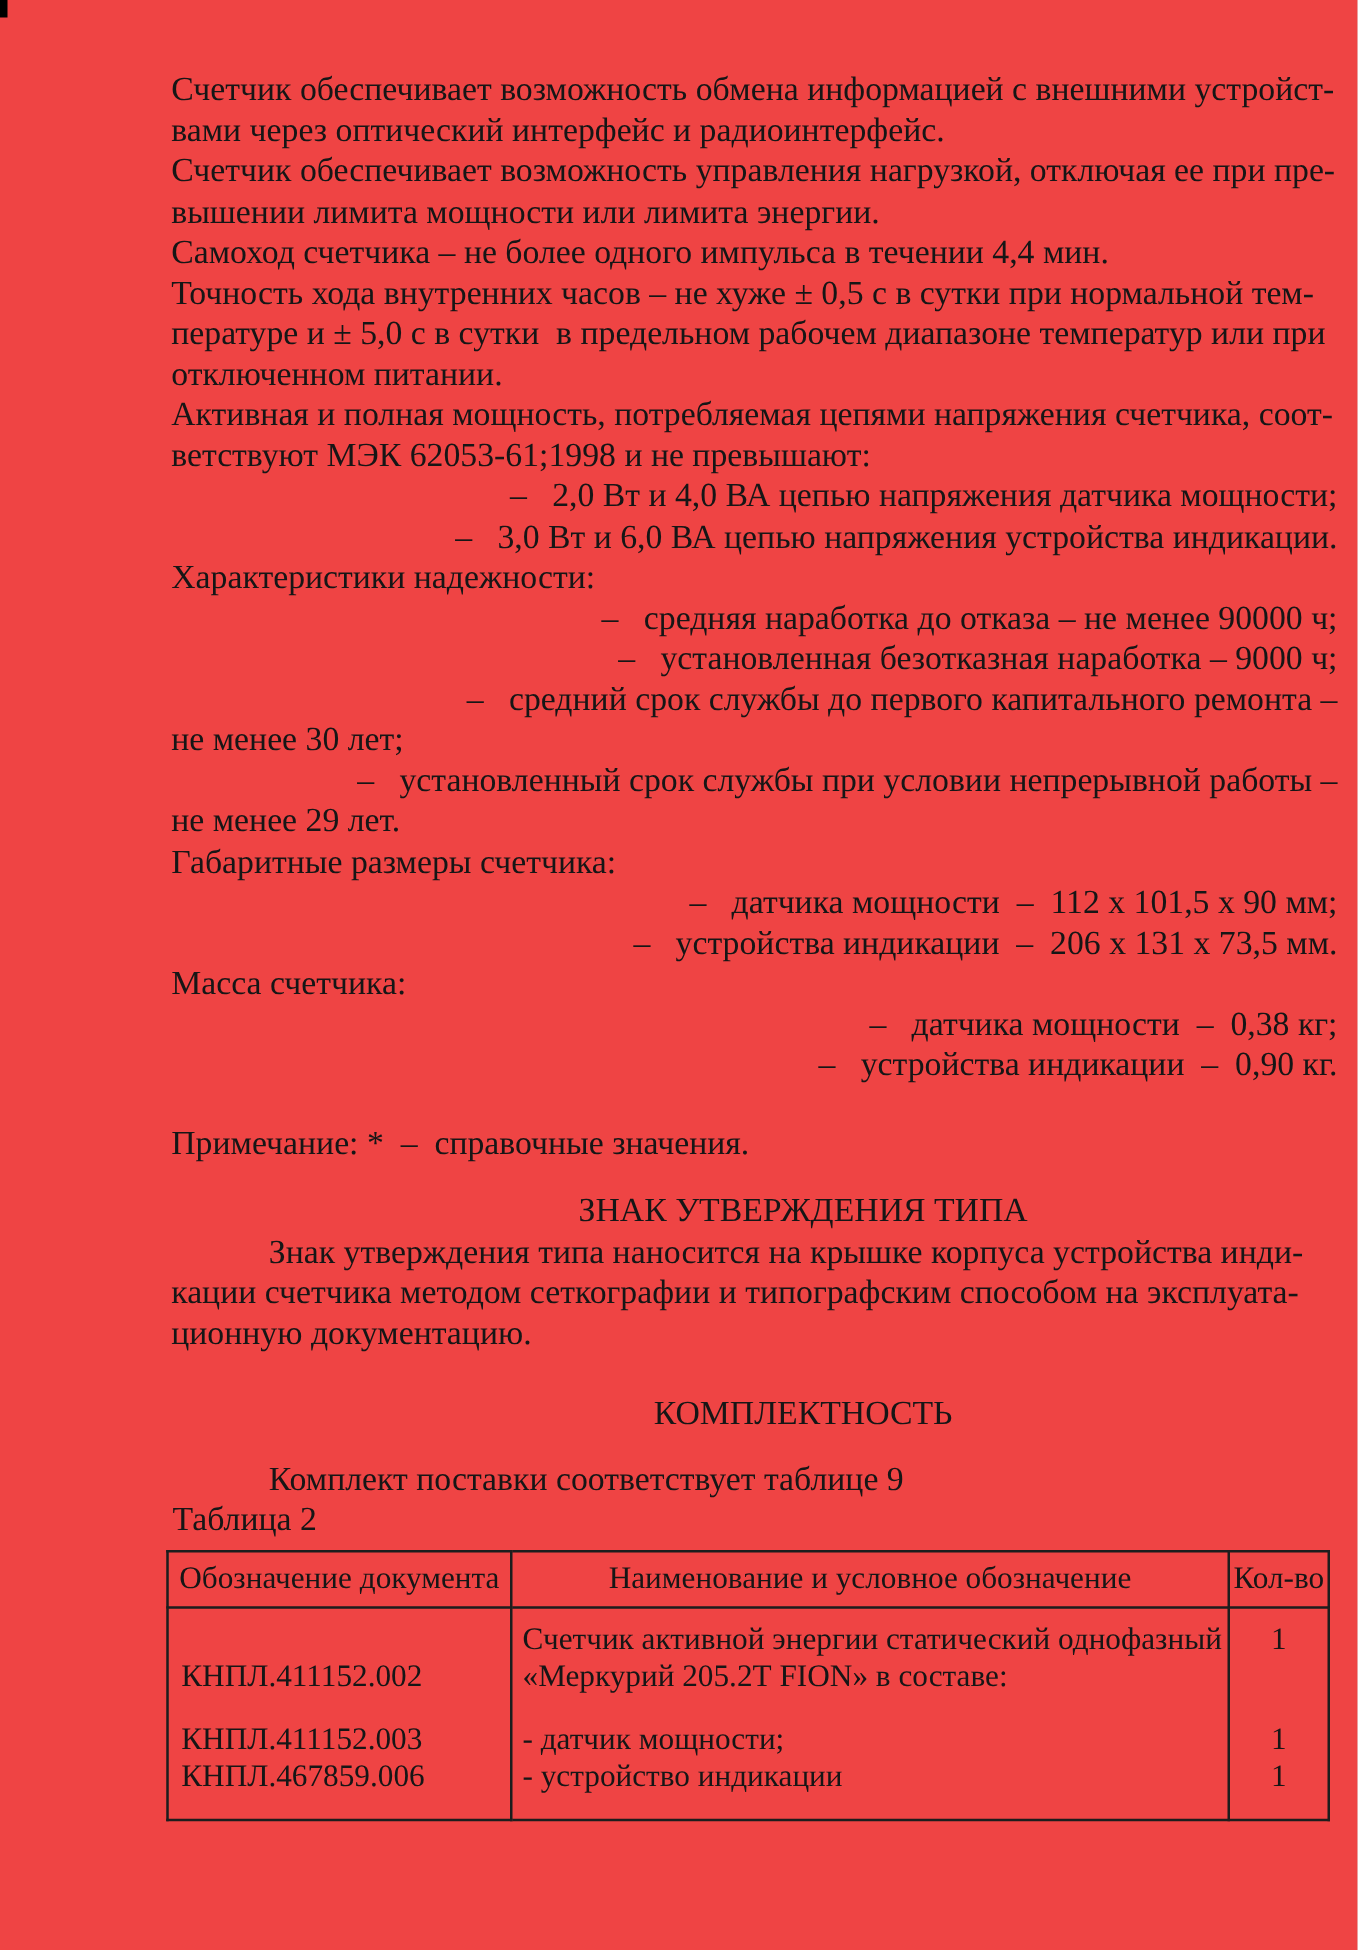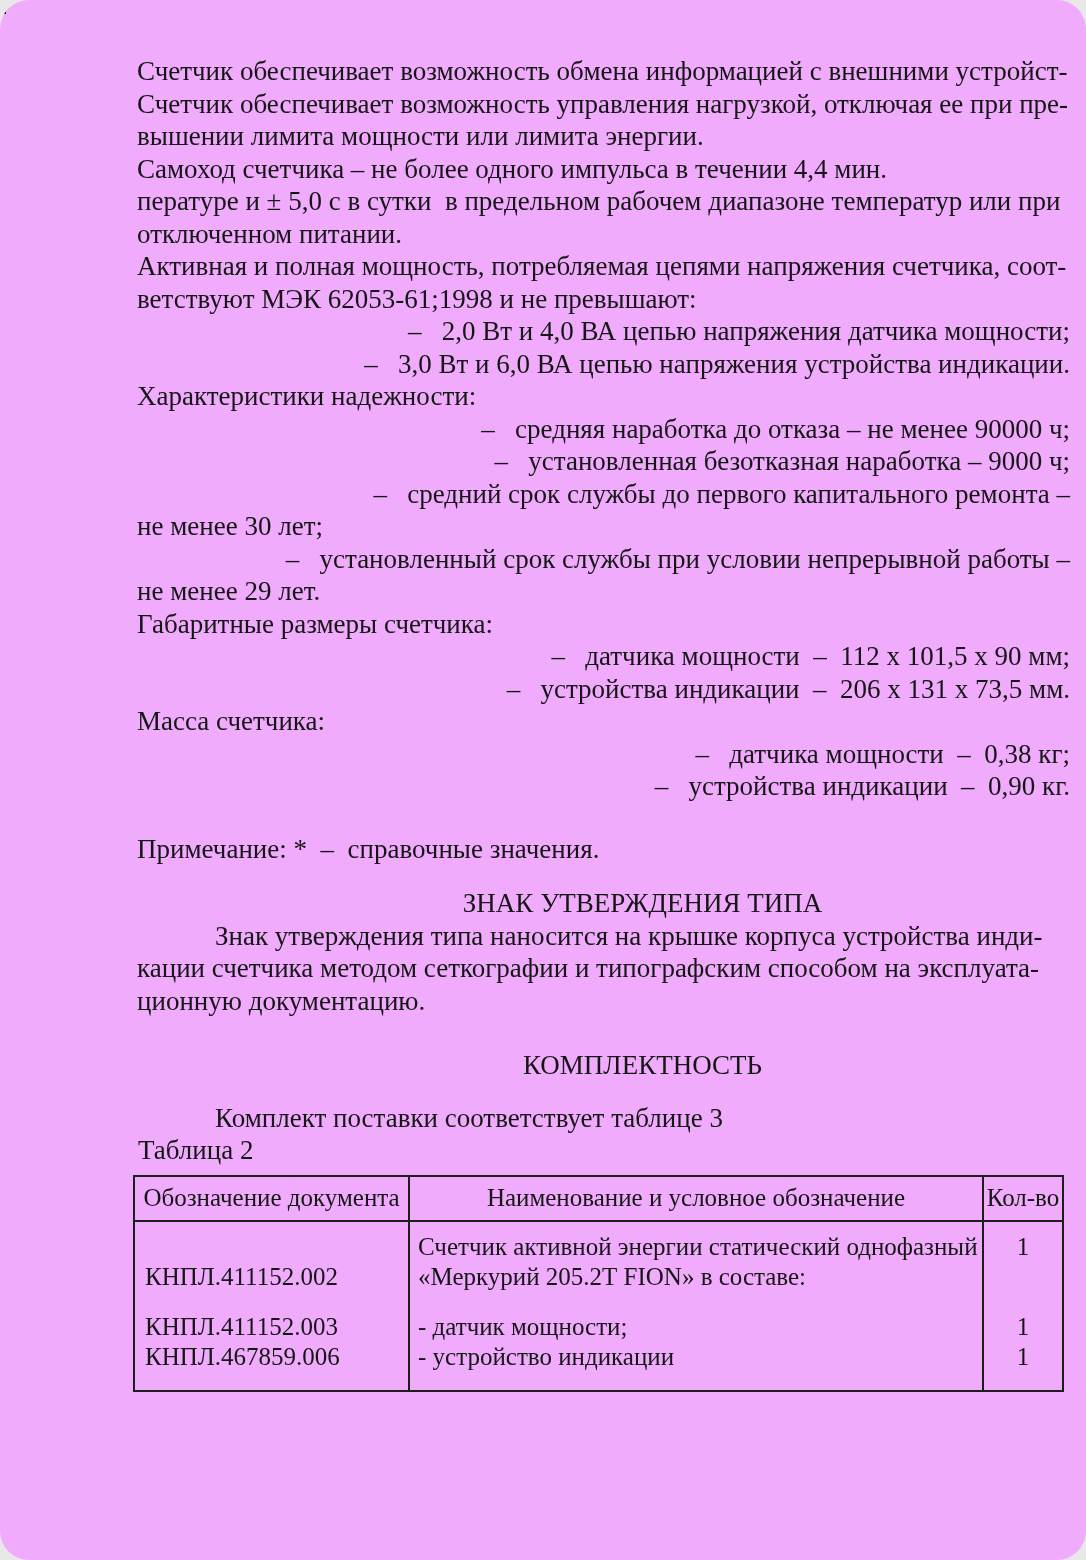--- a/index.html
+++ b/index.html
@@ -1,26 +1,25 @@
 <!DOCTYPE html>
 <html lang="ru"><head>
 <meta charset="utf-8">
 <style>
   html,body{margin:0;padding:0;background:#e8e8e8;}
   .page{
     position:relative;
     width:1086px;height:1560px;
     margin:0 auto;
-    background:#f0abfc;
+    background:#ef4444;
     color:#161616;
     font-family:"Liberation Serif", serif;
     font-size:27px;
     line-height:32.5px;
     overflow:hidden;
-    border-radius:29px;
   }
   .corner-mark{
     position:absolute;left:0;top:0;width:6px;height:14px;background:#000;
   }
   .text-block{
     position:absolute;left:0;top:0;
     padding:55px 16px 0 137px;
     width:933px;
   }
   .ln{white-space:nowrap;}
@@ -66,23 +65,25 @@
 </head>
 <body>
 
 <div class="page">
   <div class="corner-mark"></div>
 
   <div class="text-block">
 
     <div id="lines-container">
         <div class="ln body">Счетчик обеспечивает возможность обмена информацией с внешними устройст-</div>
+        <div class="ln body">вами через оптический интерфейс и радиоинтерфейс.</div>
         <div class="ln body">Счетчик обеспечивает возможность управления нагрузкой, отключая ее при пре-</div>
         <div class="ln body">вышении лимита мощности или лимита энергии.</div>
         <div class="ln body">Самоход счетчика – не более одного импульса в течении 4,4 мин.</div>
+        <div class="ln body">Точность хода внутренних часов – не хуже ± 0,5 с в сутки при нормальной тем-</div>
         <div class="ln body">пературе и ± 5,0 с в сутки&nbsp; в предельном рабочем диапазоне температур или при</div>
         <div class="ln body">отключенном питании.</div>
         <div class="ln body">Активная и полная мощность, потребляемая цепями напряжения счетчика, соот-</div>
         <div class="ln body">ветствуют МЭК 62053-61;1998 и не превышают:</div>
         <div class="ln list">–&nbsp;&nbsp; 2,0 Вт и 4,0 ВА цепью напряжения датчика мощности;</div>
         <div class="ln list">–&nbsp;&nbsp; 3,0 Вт и 6,0 ВА цепью напряжения устройства индикации.</div>
         <div class="ln body">Характеристики надежности:</div>
         <div class="ln list">–&nbsp;&nbsp; средняя наработка до отказа – не менее 90000 ч;</div>
         <div class="ln list">–&nbsp;&nbsp; установленная безотказная наработка – 9000 ч;</div>
         <div class="ln list">–&nbsp;&nbsp; средний срок службы до первого капитального ремонта –</div>
@@ -94,21 +95,21 @@
         <div class="ln list">–&nbsp;&nbsp; устройства индикации&nbsp; –&nbsp; 206 х 131 х 73,5 мм.</div>
         <div class="ln body">Масса счетчика:</div>
         <div class="ln list">–&nbsp;&nbsp; датчика мощности&nbsp; –&nbsp; 0,38 кг;</div>
         <div class="ln list">–&nbsp;&nbsp; устройства индикации&nbsp; –&nbsp; 0,90 кг.</div>
         <div class="ln note">Примечание: *&nbsp; –&nbsp; справочные значения.</div>
         <div class="ln h1">ЗНАК УТВЕРЖДЕНИЯ ТИПА</div>
         <div class="ln pind">Знак утверждения типа наносится на крышке корпуса устройства инди-</div>
         <div class="ln body">кации счетчика методом сеткографии и типографским способом на эксплуата-</div>
         <div class="ln body">ционную документацию.</div>
         <div class="ln h2">КОМПЛЕКТНОСТЬ</div>
-        <div class="ln kind">Комплект поставки соответствует таблице 3</div>
+        <div class="ln kind">Комплект поставки соответствует таблице 9</div>
         <div class="ln cap">Таблица 2</div>
       </div>
 
     <table class="comp-table">
       <colgroup>
         <col style="width:275px">
         <col style="width:574px">
         <col style="width:80px">
       </colgroup>
       <thead>

